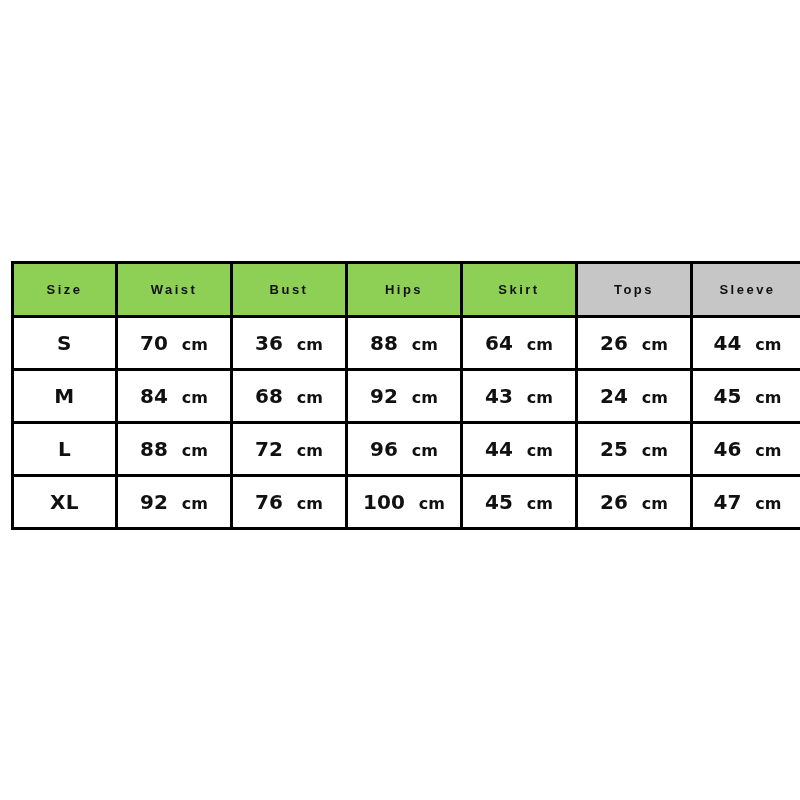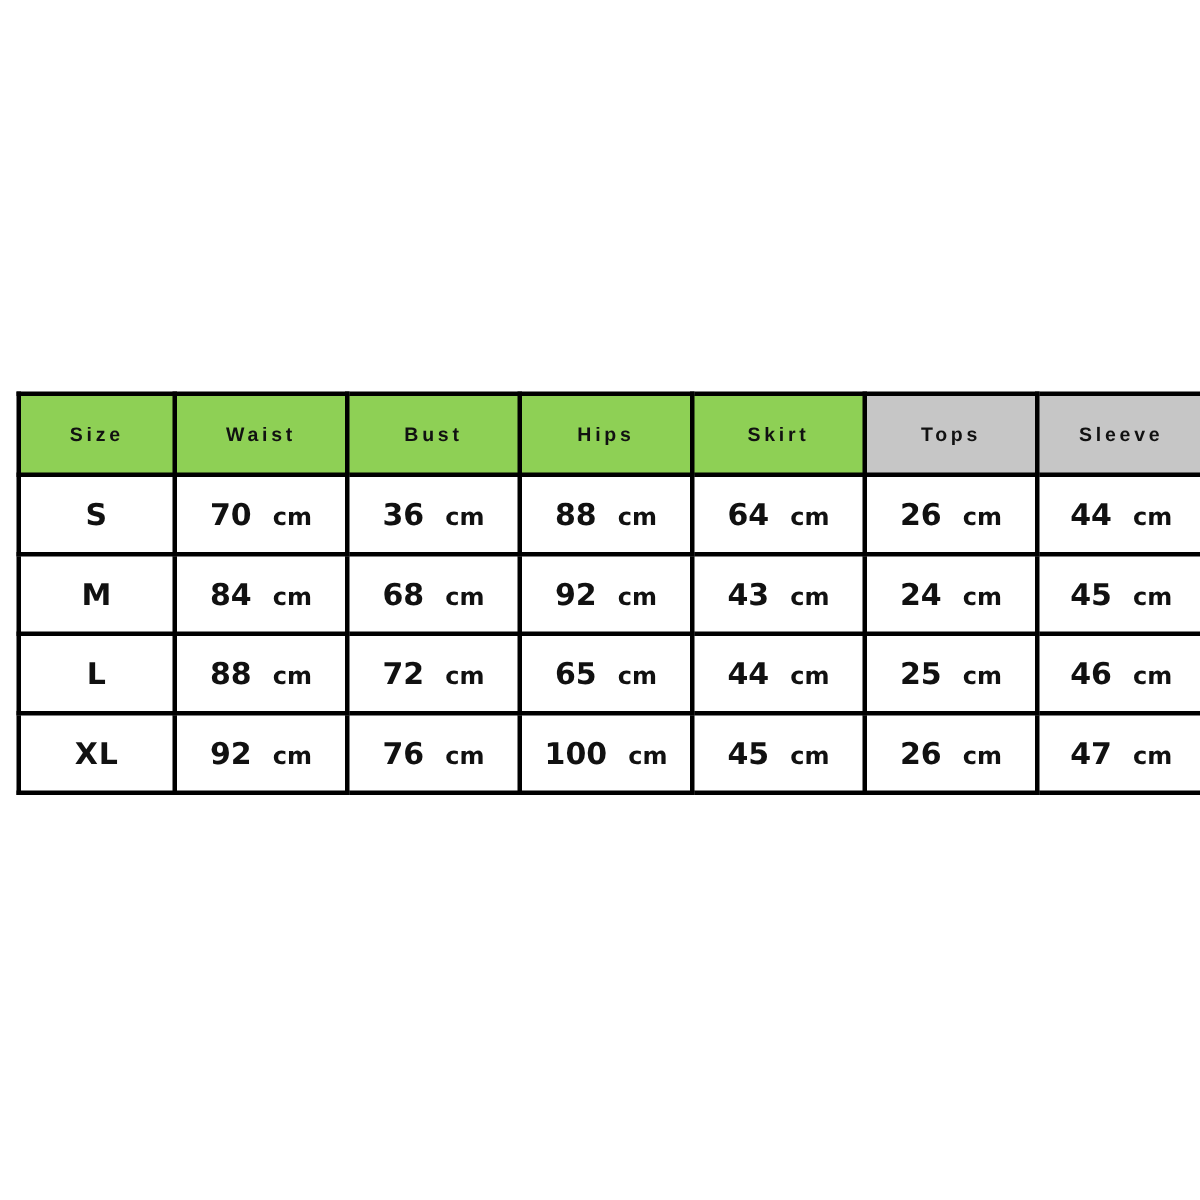--- a/index.html
+++ b/index.html
@@ -165,21 +165,21 @@
         <td class="col-size">
           <span class="cell-inner size-label">L</span>
         </td>
         <td class="col-data">
           <span class="cell-inner"><span>88</span><span class="unit">cm</span></span>
         </td>
         <td class="col-data">
           <span class="cell-inner"><span>72</span><span class="unit">cm</span></span>
         </td>
         <td class="col-data">
-          <span class="cell-inner"><span>65</span><span class="unit">cm</span></span>
+          <span class="cell-inner"><span>96</span><span class="unit">cm</span></span>
         </td>
         <td class="col-data">
           <span class="cell-inner"><span>44</span><span class="unit">cm</span></span>
         </td>
         <td class="col-data">
           <span class="cell-inner"><span>25</span><span class="unit">cm</span></span>
         </td>
         <td class="col-last">
           <span class="cell-inner"><span>46</span><span class="unit">cm</span></span>
         </td>

